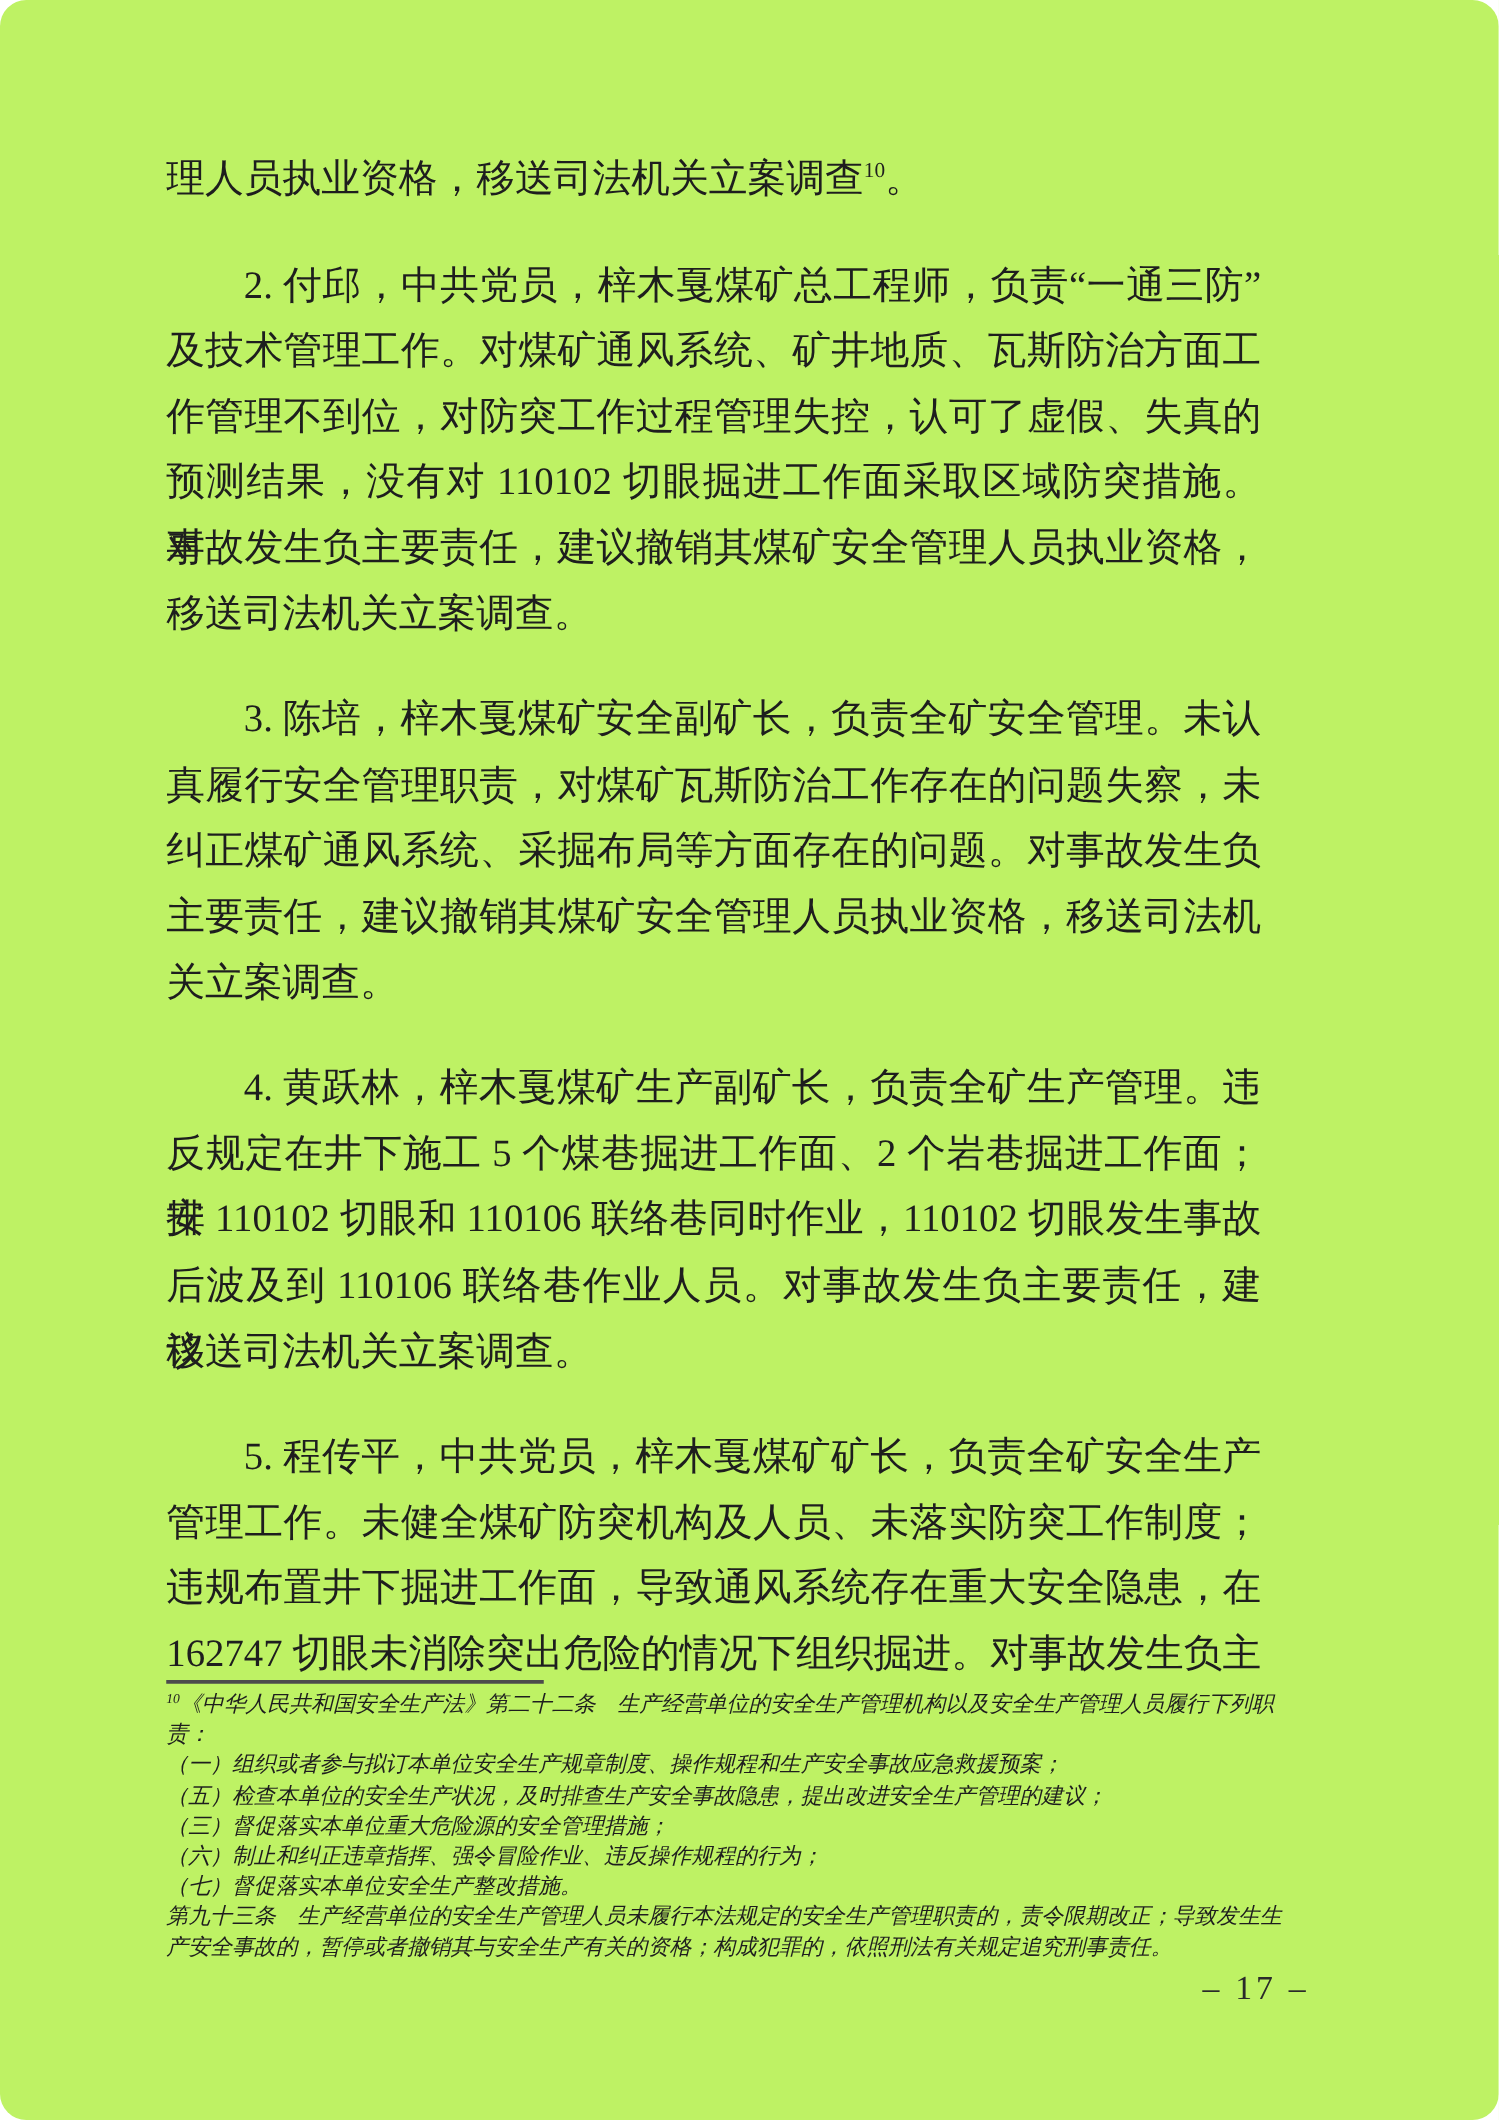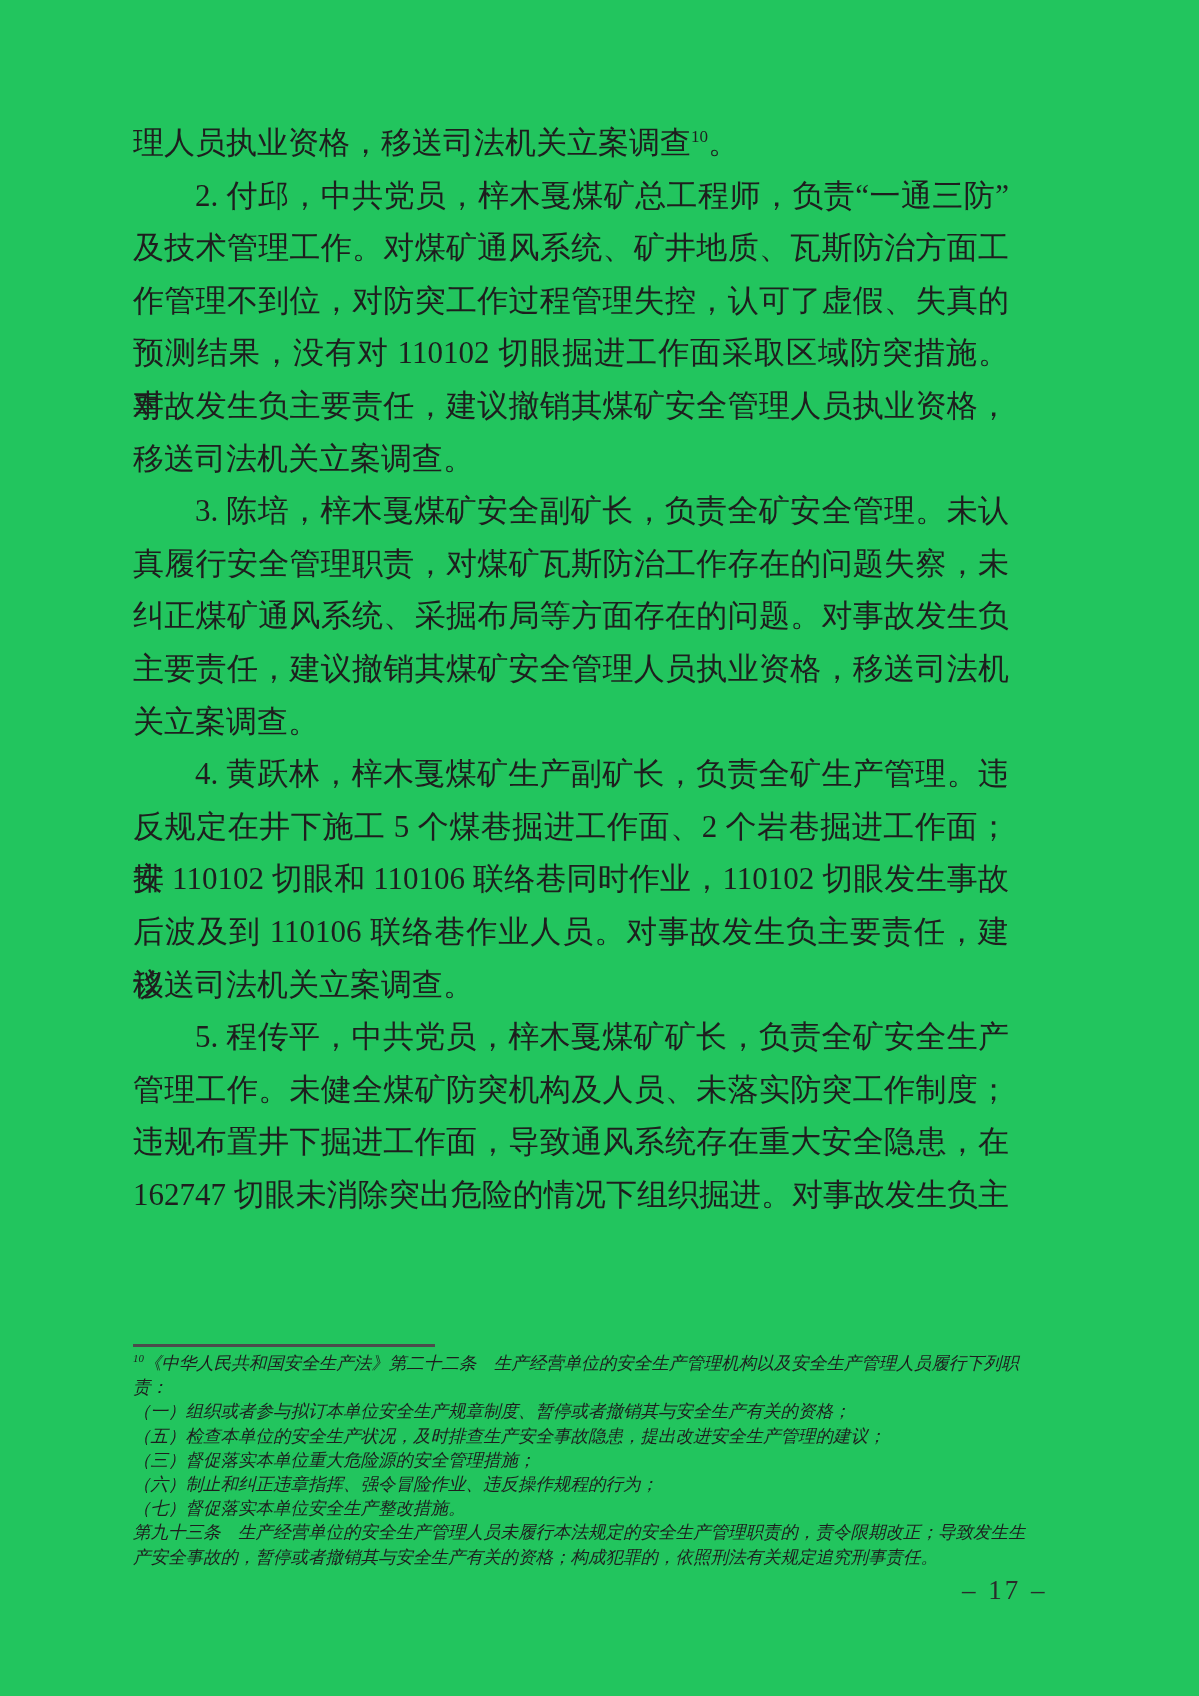--- a/index.html
+++ b/index.html
@@ -1,42 +1,43 @@
 <!DOCTYPE html>
 <html><head>
 <meta charset="utf-8">
 <style>
   html, body { margin: 0; padding: 0; background: #ffffff; }
   .page {
     position: relative;
     width: 1199px;
     height: 1696px;
-    background: #22c55e;
+    background: #bef264;
     font-family: "Liberation Serif", "DejaVu Serif", serif;
     color: #1e1e1e;
     overflow: hidden;
+    border-radius: 21px;
   }
   .body-text {
     position: absolute;
     left: 133px;
     top: 117px;
     width: 876px;
   }
   .line {
     font-size: 31px;
     height: 52.6px;
     line-height: 52.6px;
     text-align: justify;
     text-align-last: justify;
     text-justify: inter-character;
     white-space: normal;
     overflow: visible;
   }
   .line.end { text-align-last: left; }
-  .line.indent { text-indent: 62px; }
+  .line.indent { text-indent: 62px; margin-top: 32px; }
   .fnref {
     font-size: 0.55em;
     line-height: 0;
     vertical-align: super;
   }
   .fnrule {
     position: absolute;
     left: 133px;
     top: 1344px;
     width: 302px;
@@ -97,21 +98,21 @@
       <div class="line"><sup class="fnref"></sup><span>管理工作。未健全煤矿防突机构及人员、未落实防突工作制度；</span><sup class="fnref"></sup><span></span></div>
       <div class="line"><sup class="fnref"></sup><span>违规布置井下掘进工作面，导致通风系统存在重大安全隐患，在</span><sup class="fnref"></sup><span></span></div>
       <div class="line"><sup class="fnref"></sup><span>162747 切眼未消除突出危险的情况下组织掘进。对事故发生负主</span><sup class="fnref"></sup><span></span></div>
     </div>
 
   <div class="fnrule"></div>
 
   <div class="footnote">
       <div class="fnline"><sup class="fnsup">10</sup><span>《中华人民共和国安全生产法》第二十二条　生产经营单位的安全生产管理机构以及安全生产管理人员履行下列职</span></div>
       <div class="fnline"><sup class="fnsup"></sup><span>责：</span></div>
-      <div class="fnline"><sup class="fnsup"></sup><span>（一）组织或者参与拟订本单位安全生产规章制度、暂停或者撤销其与安全生产有关的资格；</span></div>
+      <div class="fnline"><sup class="fnsup"></sup><span>（一）组织或者参与拟订本单位安全生产规章制度、操作规程和生产安全事故应急救援预案；</span></div>
       <div class="fnline"><sup class="fnsup"></sup><span>（五）检查本单位的安全生产状况，及时排查生产安全事故隐患，提出改进安全生产管理的建议；</span></div>
       <div class="fnline"><sup class="fnsup"></sup><span>（三）督促落实本单位重大危险源的安全管理措施；</span></div>
       <div class="fnline"><sup class="fnsup"></sup><span>（六）制止和纠正违章指挥、强令冒险作业、违反操作规程的行为；</span></div>
       <div class="fnline"><sup class="fnsup"></sup><span>（七）督促落实本单位安全生产整改措施。</span></div>
       <div class="fnline"><sup class="fnsup"></sup><span>第九十三条　生产经营单位的安全生产管理人员未履行本法规定的安全生产管理职责的，责令限期改正；导致发生生</span></div>
       <div class="fnline"><sup class="fnsup"></sup><span>产安全事故的，暂停或者撤销其与安全生产有关的资格；构成犯罪的，依照刑法有关规定追究刑事责任。</span></div>
     </div>
 
   <div class="pagenum">– 17 –</div>
 

